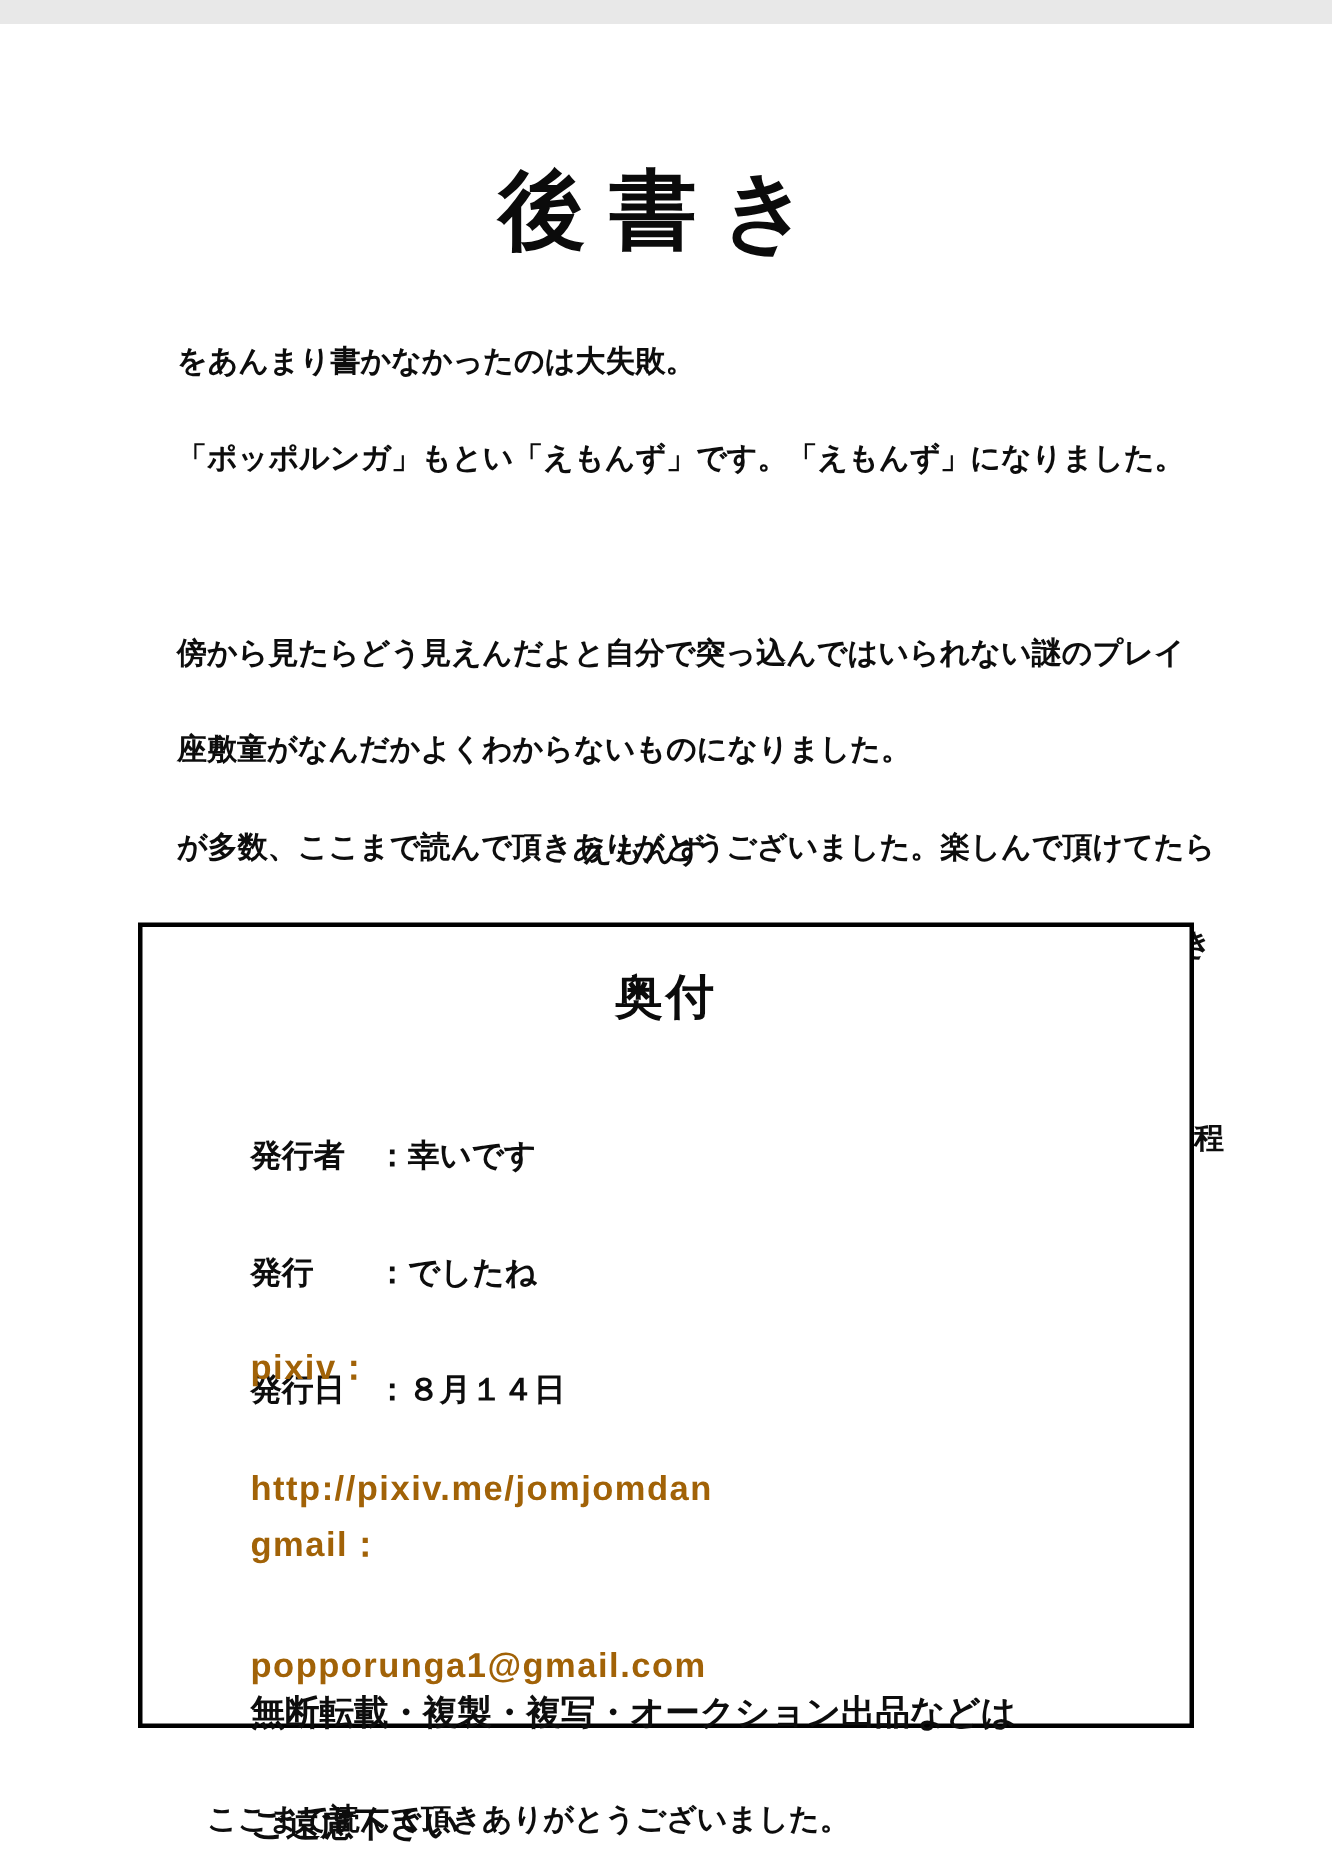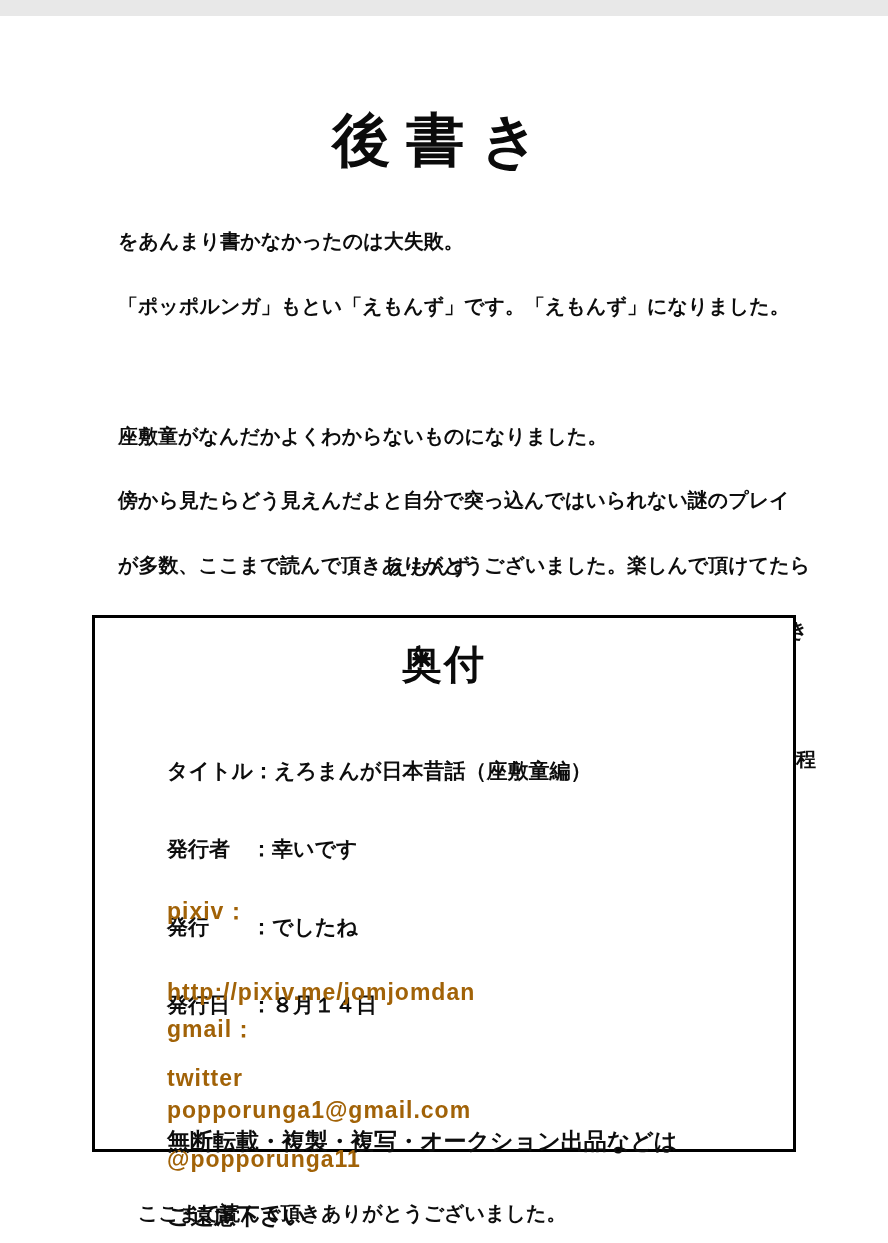--- a/index.html
+++ b/index.html
@@ -44,21 +44,21 @@
   .colophon {
     position:absolute; left:92px; top:599px;
     width:704px; height:537px;
     box-sizing:border-box;
     border:3px solid #000000;
     background:#ffffff;
   }
   .col-title {
     margin:24px 0 0 0;
     text-align:center;
-    font-size:40px;
+    font-size:32px;
     line-height:44px;
     font-weight:bold;
     letter-spacing:2px;
     color:#0b0b0b;
   }
   .col-info {
     position:absolute; left:72px; top:88px;
     font-size:21px;
     line-height:26px;
     font-weight:bold;
@@ -90,62 +90,57 @@
 <body>
 
 <div class="page">
 
   <h1 class="title">後書き</h1>
 
   <div class="body-text">
     <div class="bline">をあんまり書かなかったのは大失敗。</div>
     <div class="bline">「ポッポルンガ」もとい「えもんず」です。「えもんず」になりました。</div>
     <div class="bline"></div>
+    <div class="bline">傍から見たらどう見えんだよと自分で突っ込んではいられない謎のプレイ</div>
     <div class="bline">座敷童がなんだかよくわからないものになりました。</div>
-    <div class="bline">傍から見たらどう見えんだよと自分で突っ込んではいられない謎のプレイ</div>
     <div class="bline">が多数、ここまで読んで頂きありがとうございました。楽しんで頂けてたら</div>
     <div class="bline">幸いです。でも妖怪というか幽霊っぽいかな、もっと座敷童要素入れるべき</div>
     <div class="bline">でしたね。</div>
     <div class="bline">　話ですが流れが前の山姥と大して変わらない感じに。ｱｼﾞｬﾊﾟｰ。堕ちる過程</div>
     <div class="bline">をあんまり書かなかったのは大失敗。読み返したら泣きたくなった。</div>
     <div class="bline">結局話も絵も手癖で描いてしまいました。似たような話と構図ばかりで申</div>
     <div class="bline">し訳ございません。</div>
     <div class="bline">反省点が多くありますが次はもっといいものに仕上げるよう努力します。</div>
     <div class="bline">なのでどうか見捨てないで下さい。</div>
     <div class="bline"></div>
     <div class="bline">　ここまで読んで頂きありがとうございました。</div>
   </div>
 
   <div class="signature">えもんず</div>
 
   <div class="colophon">
 
     <div class="col-title">奥付</div>
 
     <div class="col-info">
-      <div class="bline">タイトル：えろまんが日本昔話（座敷童編）</div>
       <div class="bline">発行者　：幸いです</div>
       <div class="bline">発行　　：でしたね</div>
       <div class="bline">発行日　：８月１４日</div>
     </div>
 
     <div class="contact c-pixiv">
       <div>pixiv：</div>
       <div>http://pixiv.me/jomjomdan</div>
     </div>
 
     <div class="contact c-gmail">
       <div>gmail：</div>
       <div>popporunga1@gmail.com</div>
     </div>
 
-    <div class="contact c-twitter">
-      <div>twitter</div>
-      <div>@popporunga11</div>
-    </div>
 
     <div class="notice">
       <div>無断転載・複製・複写・オークション出品などは</div>
       <div>ご遠慮下さい</div>
     </div>
 
   </div>
 </div>
 
 </body></html>

